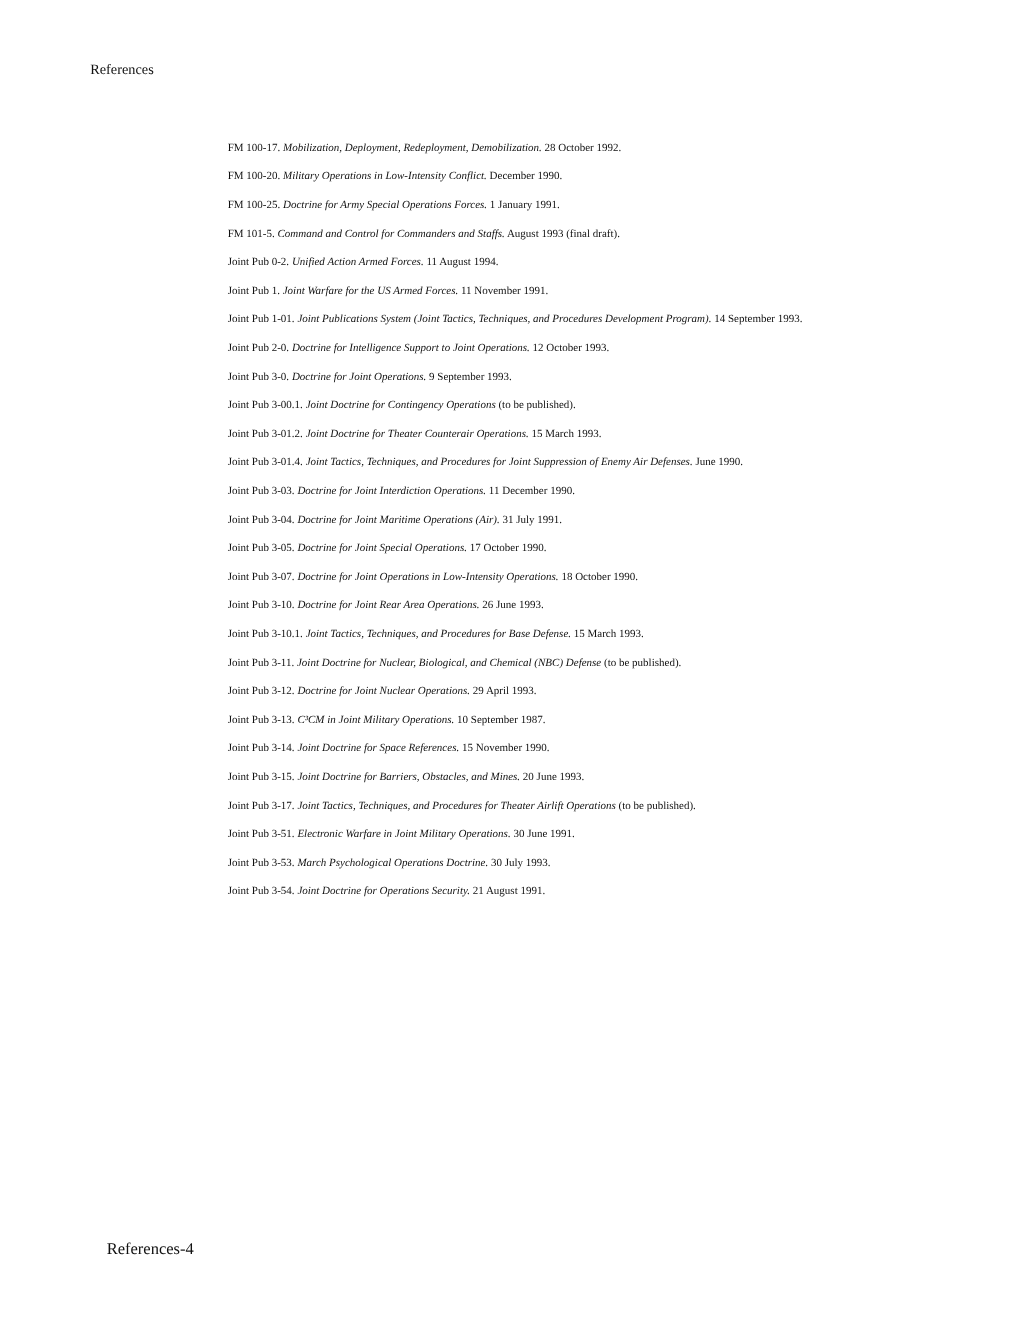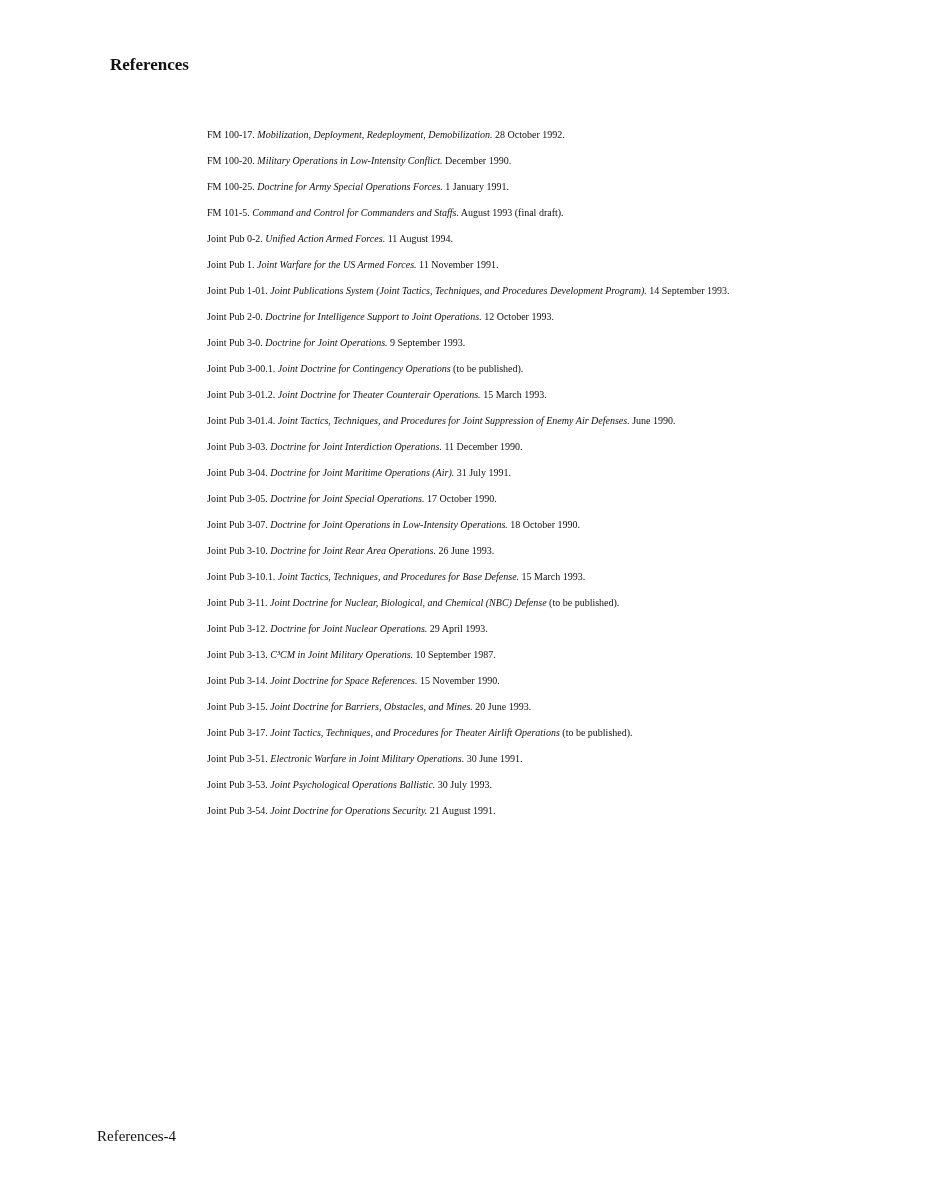--- a/index.html
+++ b/index.html
@@ -11,24 +11,24 @@
     position: relative;
     width: 930px;
     height: 1200px;
     background: #ffffff;
     color: #111111;
     font-family: "Liberation Serif", "DejaVu Serif", serif;
     overflow: hidden;
   }
   .running-header {
     position: absolute;
-    left: 110px;
+    left: 82px;
     top: 55px;
-    font-size: 17px;
-    font-weight: bold;
+    font-size: 13px;
+    font-weight: normal;
   }
   .running-footer {
     position: absolute;
     left: 97px;
     top: 1128px;
     font-size: 15px;
     font-weight: normal;
   }
   .ref-list {
     position: absolute;
@@ -78,18 +78,18 @@
       <p class="ref-entry"><span class="pub-num">Joint Pub 3-07.</span> <span class="pub-title">Doctrine for Joint Operations in Low-Intensity Operations.</span> <span class="pub-rest">18 October 1990.</span></p>
       <p class="ref-entry"><span class="pub-num">Joint Pub 3-10.</span> <span class="pub-title">Doctrine for Joint Rear Area Operations.</span> <span class="pub-rest">26 June 1993.</span></p>
       <p class="ref-entry"><span class="pub-num">Joint Pub 3-10.1.</span> <span class="pub-title">Joint Tactics, Techniques, and Procedures for Base Defense.</span> <span class="pub-rest">15 March 1993.</span></p>
       <p class="ref-entry"><span class="pub-num">Joint Pub 3-11.</span> <span class="pub-title">Joint Doctrine for Nuclear, Biological, and Chemical (NBC) Defense</span> <span class="pub-rest">(to be published).</span></p>
       <p class="ref-entry"><span class="pub-num">Joint Pub 3-12.</span> <span class="pub-title">Doctrine for Joint Nuclear Operations.</span> <span class="pub-rest">29 April 1993.</span></p>
       <p class="ref-entry"><span class="pub-num">Joint Pub 3-13.</span> <span class="pub-title">C³CM in Joint Military Operations.</span> <span class="pub-rest">10 September 1987.</span></p>
       <p class="ref-entry"><span class="pub-num">Joint Pub 3-14.</span> <span class="pub-title">Joint Doctrine for Space References.</span> <span class="pub-rest">15 November 1990.</span></p>
       <p class="ref-entry"><span class="pub-num">Joint Pub 3-15.</span> <span class="pub-title">Joint Doctrine for Barriers, Obstacles, and Mines.</span> <span class="pub-rest">20 June 1993.</span></p>
       <p class="ref-entry"><span class="pub-num">Joint Pub 3-17.</span> <span class="pub-title">Joint Tactics, Techniques, and Procedures for Theater Airlift Operations</span> <span class="pub-rest">(to be published).</span></p>
       <p class="ref-entry"><span class="pub-num">Joint Pub 3-51.</span> <span class="pub-title">Electronic Warfare in Joint Military Operations.</span> <span class="pub-rest">30 June 1991.</span></p>
-      <p class="ref-entry"><span class="pub-num">Joint Pub 3-53.</span> <span class="pub-title">Joint Psychological Operations Ballistic.</span> <span class="pub-rest">30 July 1993.</span></p>
+      <p class="ref-entry"><span class="pub-num">Joint Pub 3-53.</span> <span class="pub-title">March Psychological Operations Doctrine.</span> <span class="pub-rest">30 July 1993.</span></p>
       <p class="ref-entry"><span class="pub-num">Joint Pub 3-54.</span> <span class="pub-title">Joint Doctrine for Operations Security.</span> <span class="pub-rest">21 August 1991.</span></p>
     </div>
 
   <div class="running-footer">References-4</div>
 </div>
 
 </body></html>

